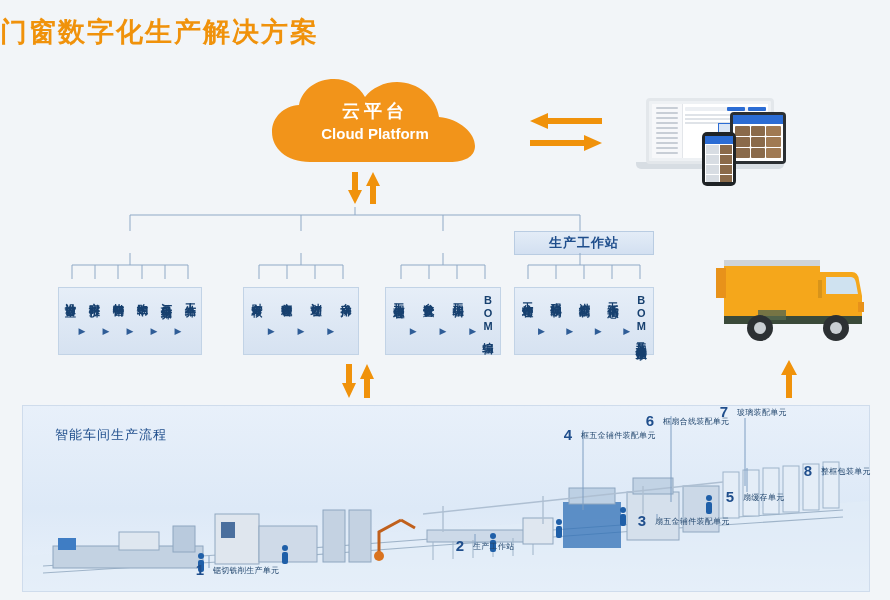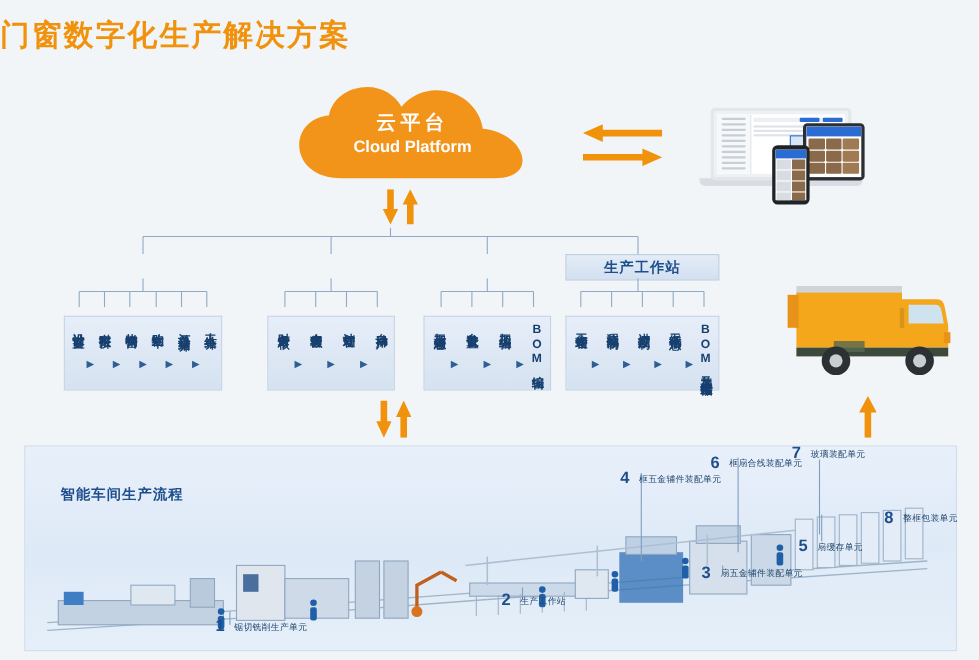--- a/index.html
+++ b/index.html
@@ -111,21 +111,21 @@
   .grp-connect{position:absolute;left:0;top:22px;width:100%;height:34px;}
 
   
   .factory{
     position:absolute;left:22px;top:405px;width:846px;height:185px;
     background:linear-gradient(180deg,#e8f0fa 0%,#dde9f7 55%,#e9f1fa 100%);
     border:1px solid #cfdcec;
   }
   .factory-title{
     position:absolute;left:32px;top:20px;
-    font-size:13px;font-weight:bold;color:#1f4e8c;letter-spacing:1px;margin-top:15px;
+    font-size:13px;font-weight:normal;color:#1f4e8c;letter-spacing:1px;
   }
 
   
   .callout{position:absolute;display:flex;align-items:center;gap:6px;}
   .cnum{
     font-size:15px;font-weight:bold;color:#1f4e8c;
     width:14px;text-align:center;line-height:14px;
   }
   .ctext{font-size:8px;color:#24486f;white-space:nowrap;letter-spacing:.3px;}
 

